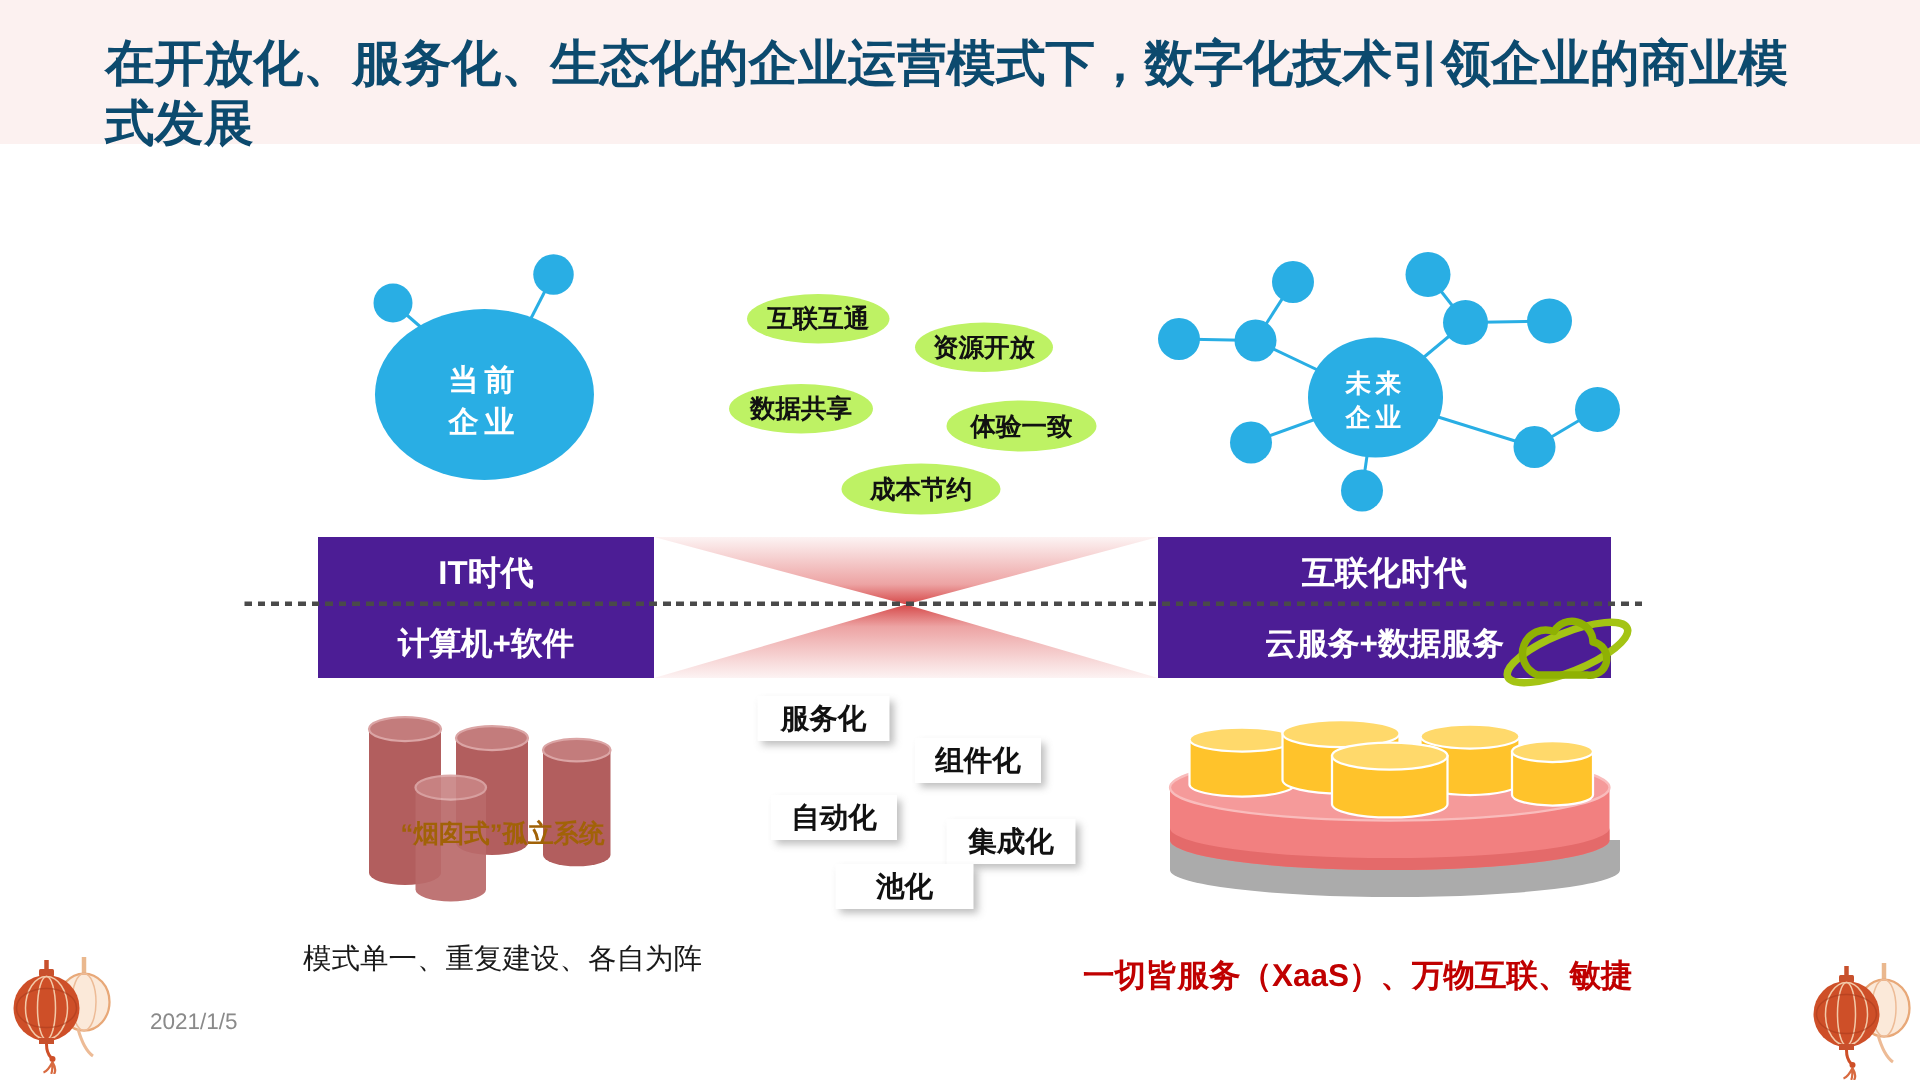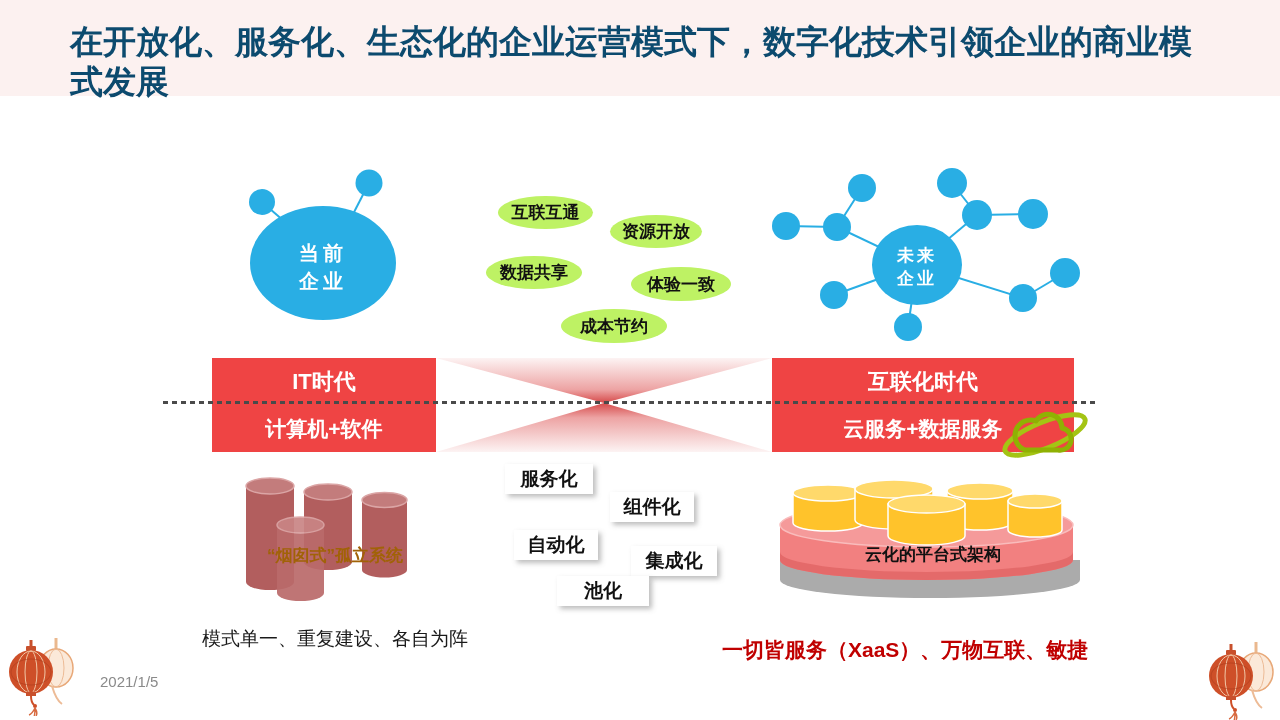--- a/index.html
+++ b/index.html
@@ -14,21 +14,21 @@
   svg text{font-family:"Liberation Sans","DejaVu Sans",sans-serif;}
   
   .bubble{position:absolute;background:#bef264;border-radius:50%;display:flex;align-items:center;
           justify-content:center;font-weight:bold;font-size:17px;color:#111;}
   .b0{left:498px;top:196px;width:95px;height:33px;}
   .b1{left:610px;top:215px;width:92px;height:33px;}
   .b2{left:486px;top:256px;width:96px;height:33px;}
   .b3{left:631px;top:267px;width:100px;height:34px;}
   .b4{left:561px;top:309px;width:106px;height:34px;text-align:right;}
   
-  .banner{position:absolute;top:358px;height:94px;background:#ef4444;display:flex;
+  .banner{position:absolute;top:358px;height:94px;background:#4c1d95;display:flex;
           flex-direction:column;color:#fff;font-weight:bold;z-index:3;}
   .banner .row{flex:1;display:flex;align-items:center;justify-content:center;}
   .banner-left{left:212px;width:224px;}
   .banner-right{left:772px;width:302px;}
   .banner .t{font-size:22px;}
   .banner .s{font-size:21px;}
   
   .bowtie{position:absolute;left:436px;top:358px;width:336px;height:94px;z-index:1;}
   .bowtie .tri-top{position:absolute;left:0;top:0;width:100%;height:45px;
     clip-path:polygon(0 0,100% 0,50% 100%);
@@ -187,21 +187,20 @@
     </g>
     <g>
       <path d="M233 21 L233 50 A27 7 0 0 0 287 50 L287 21 Z" fill="#ffc32b" stroke="#ffffff" stroke-width="1.5"></path>
       <ellipse cx="260" cy="21" rx="27" ry="7" fill="#ffd96b" stroke="#ffffff" stroke-width="1.5"></ellipse>
     </g>
     <g>
       <path d="M113 24 L113 56 A38.5 9 0 0 0 190 56 L190 24 Z" fill="#ffc32b" stroke="#ffffff" stroke-width="1.5"></path>
       <ellipse cx="151.5" cy="24" rx="38.5" ry="9" fill="#ffd96b" stroke="#ffffff" stroke-width="1.5"></ellipse>
     </g>
   </svg>
-  <div class="platform-label">云化的平台式架构</div>
   <div class="platform-caption">一切皆服务（XaaS）、万物互联、敏捷</div>
 
   <div class="slide-date">2021/1/5</div>
 
   <svg class="lantern-left" width="78" height="84" viewBox="0 0 78 84">
     <g>
       <line x1="52" y1="6" x2="52" y2="17" stroke="#eab88e" stroke-width="3"></line>
       <ellipse cx="52" cy="36" rx="17" ry="19" fill="#fbe9d9" stroke="#e8a878" stroke-width="1.5"></ellipse>
       <ellipse cx="52" cy="36" rx="8" ry="19" fill="none" stroke="#edbb96" stroke-width="1"></ellipse>
       <path d="M48 54 q4 14 10 18" stroke="#edbb96" fill="none" stroke-width="2"></path>

